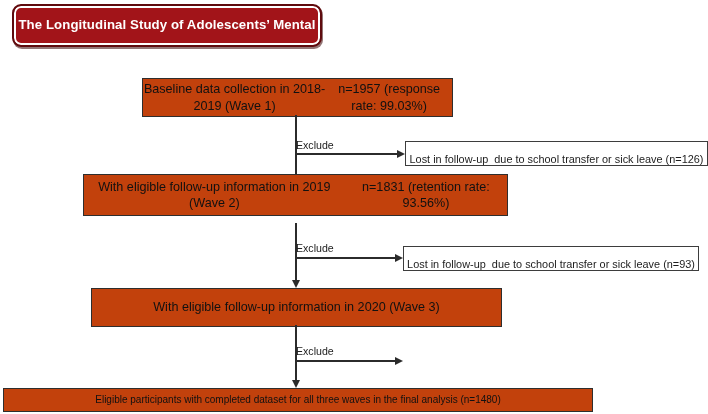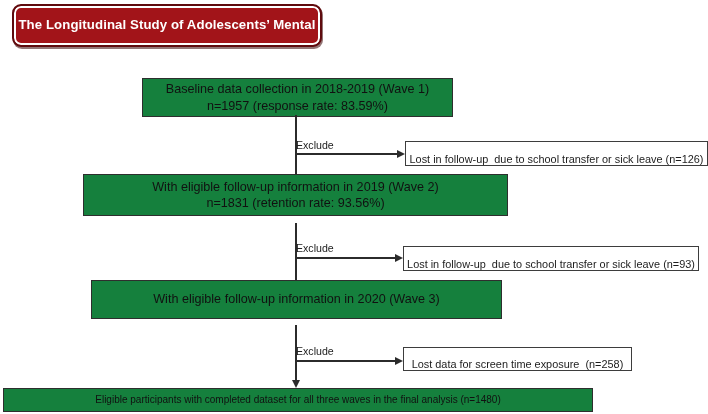--- a/index.html
+++ b/index.html
@@ -20,27 +20,27 @@
     position:absolute;left:12px;top:4px;width:306px;height:39px;
     background:var(--banner-bg);
     border:2px solid var(--banner-border);
     border-radius:9px;
     box-shadow:inset 0 0 0 2px #ffffff, 1px 2px 0 rgba(60,5,6,.55);
     display:flex;flex-direction:column;justify-content:center;align-items:center;
     color:var(--banner-text);font-size:13.2px;font-weight:700;line-height:16.5px;
     text-align:center;letter-spacing:.1px;
   }
   .mbox{
-    position:absolute;background:#15803d;border:1.5px solid var(--box-border);
-    display:flex;flex-direction:column;justify-content:center;align-items:center;
+    position:absolute;background:#c2410c;border:1.5px solid var(--box-border);
+    display:flex;flex-direction:row;justify-content:center;align-items:center;
     text-align:center;font-size:12.6px;line-height:16.5px;
   }
   #wave1{left:142px;top:78px;width:309px;height:37px}
   #wave2{left:83px;top:174px;width:423px;height:40px}
-  #wave3{left:91px;top:280px;width:409px;height:37px}
+  #wave3{left:91px;top:288px;width:409px;height:37px}
   #finalbox{left:3px;top:388px;width:588px;height:22px;font-size:10px}
   .exbox{
     position:absolute;background:#ffffff;border:1.4px solid #3d3d3d;
     display:flex;justify-content:center;align-items:flex-end;
     font-size:10.9px;white-space:pre;color:#1c1c1c;
   }
   #ex1{left:405px;top:141px;width:301px;height:23px}
   #ex2{left:403px;top:246px;width:294px;height:23px}
   #ex3{left:403px;top:347px;width:227px;height:22px}
   .vline{position:absolute;width:1.5px;background:var(--line)}
@@ -58,21 +58,21 @@
 <body>
 
 <div class="canvas">
 
   <div class="banner">
     <div>The Longitudinal Study of Adolescents’ Mental</div>
   </div>
 
   <div class="mbox" id="wave1">
     <div>Baseline data collection in 2018-2019 (Wave 1)</div>
-    <div>n=1957 (response rate: 83.59%)</div>
+    <div>n=1957 (response rate: 99.03%)</div>
   </div>
 
   <div class="vline" style="left:295px;top:115px;height:61px"></div>
   <div class="ah-down" style="left:292px;top:175px"></div>
 
   <div class="exlabel" style="top:139px">Exclude</div>
   <div class="hline" style="left:296px;top:153px;width:101px"></div>
   <div class="ah-right" style="left:397px;top:150px"></div>
   <div class="exbox" id="ex1">
     <span>Lost in follow-up  due to school transfer or sick leave (n=126)</span>
@@ -96,21 +96,18 @@
   <div class="mbox" id="wave3">
     <div>With eligible follow-up information in 2020 (Wave 3)</div>
   </div>
 
   <div class="vline" style="left:295px;top:325px;height:55px"></div>
   <div class="ah-down" style="left:292px;top:380px"></div>
 
   <div class="exlabel" style="top:345px">Exclude</div>
   <div class="hline" style="left:296px;top:360px;width:99px"></div>
   <div class="ah-right" style="left:395px;top:357px"></div>
-  <div class="exbox" id="ex3">
-    <span>Lost data for screen time exposure  (n=258)</span>
-  </div>
 
   <div class="mbox" id="finalbox">
     <div>Eligible participants with completed dataset for all three waves in the final analysis (n=1480)</div>
   </div>
 
 </div>
 
 </body></html>

